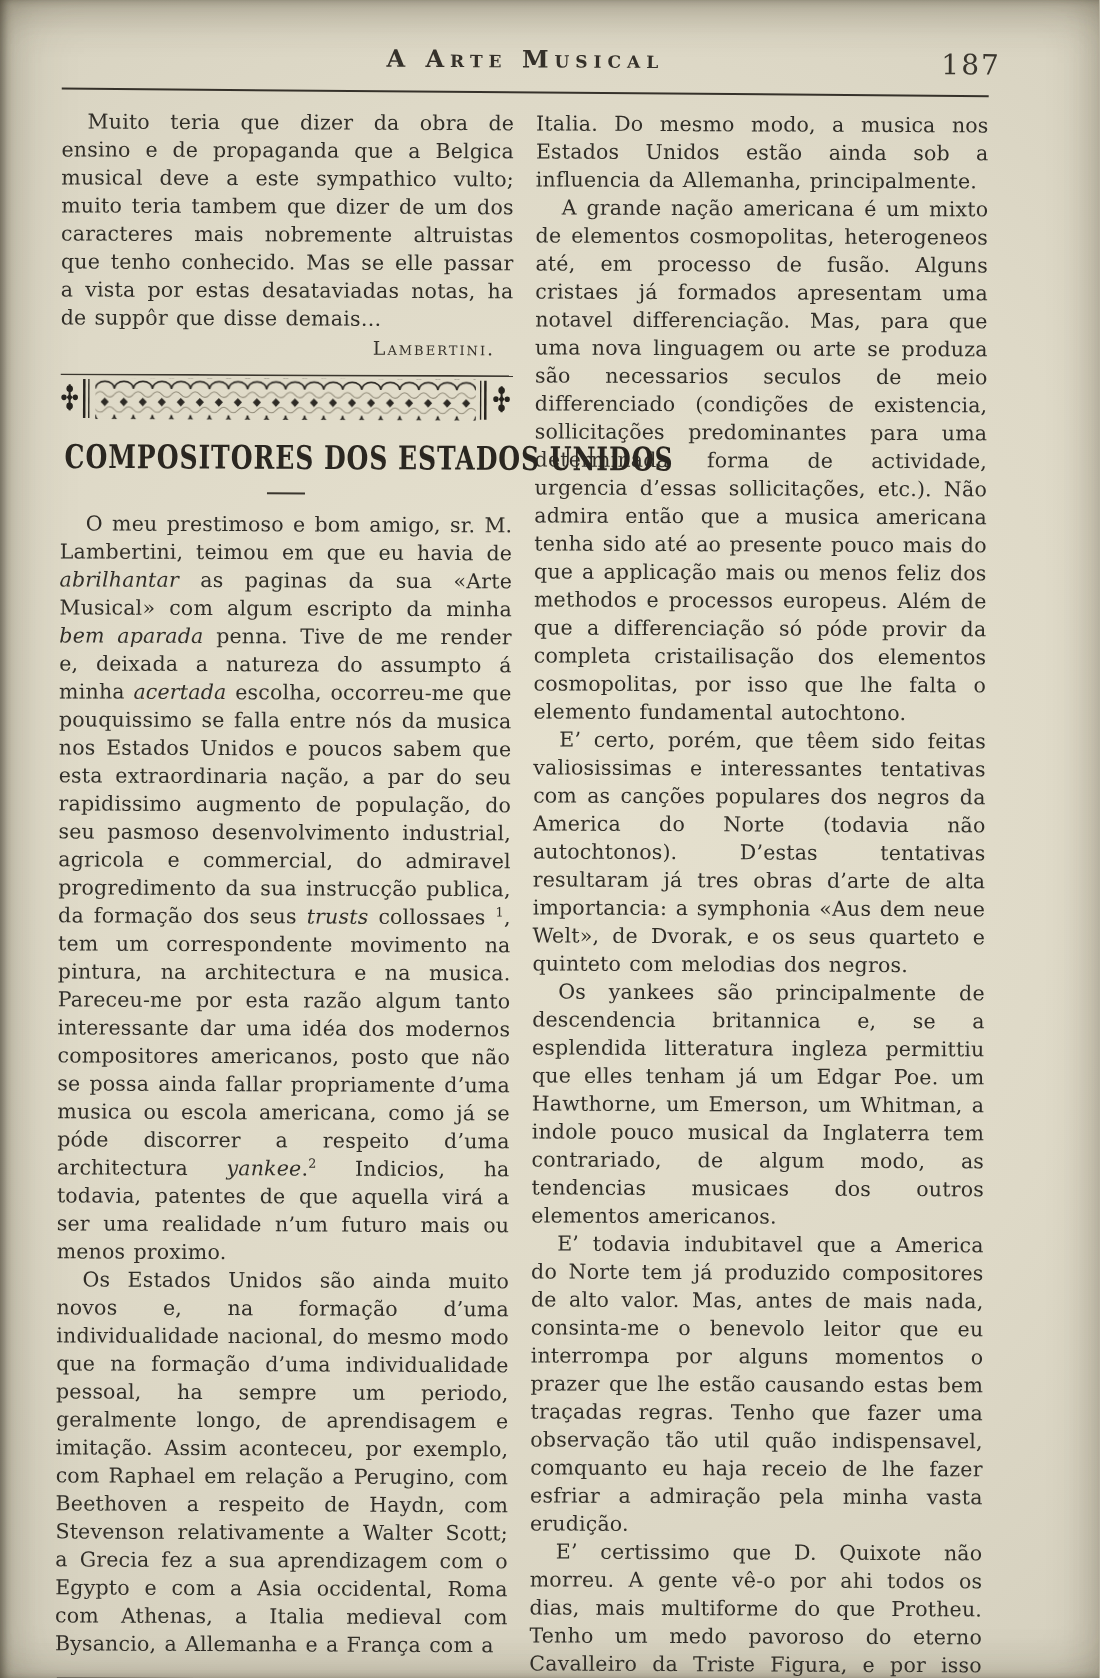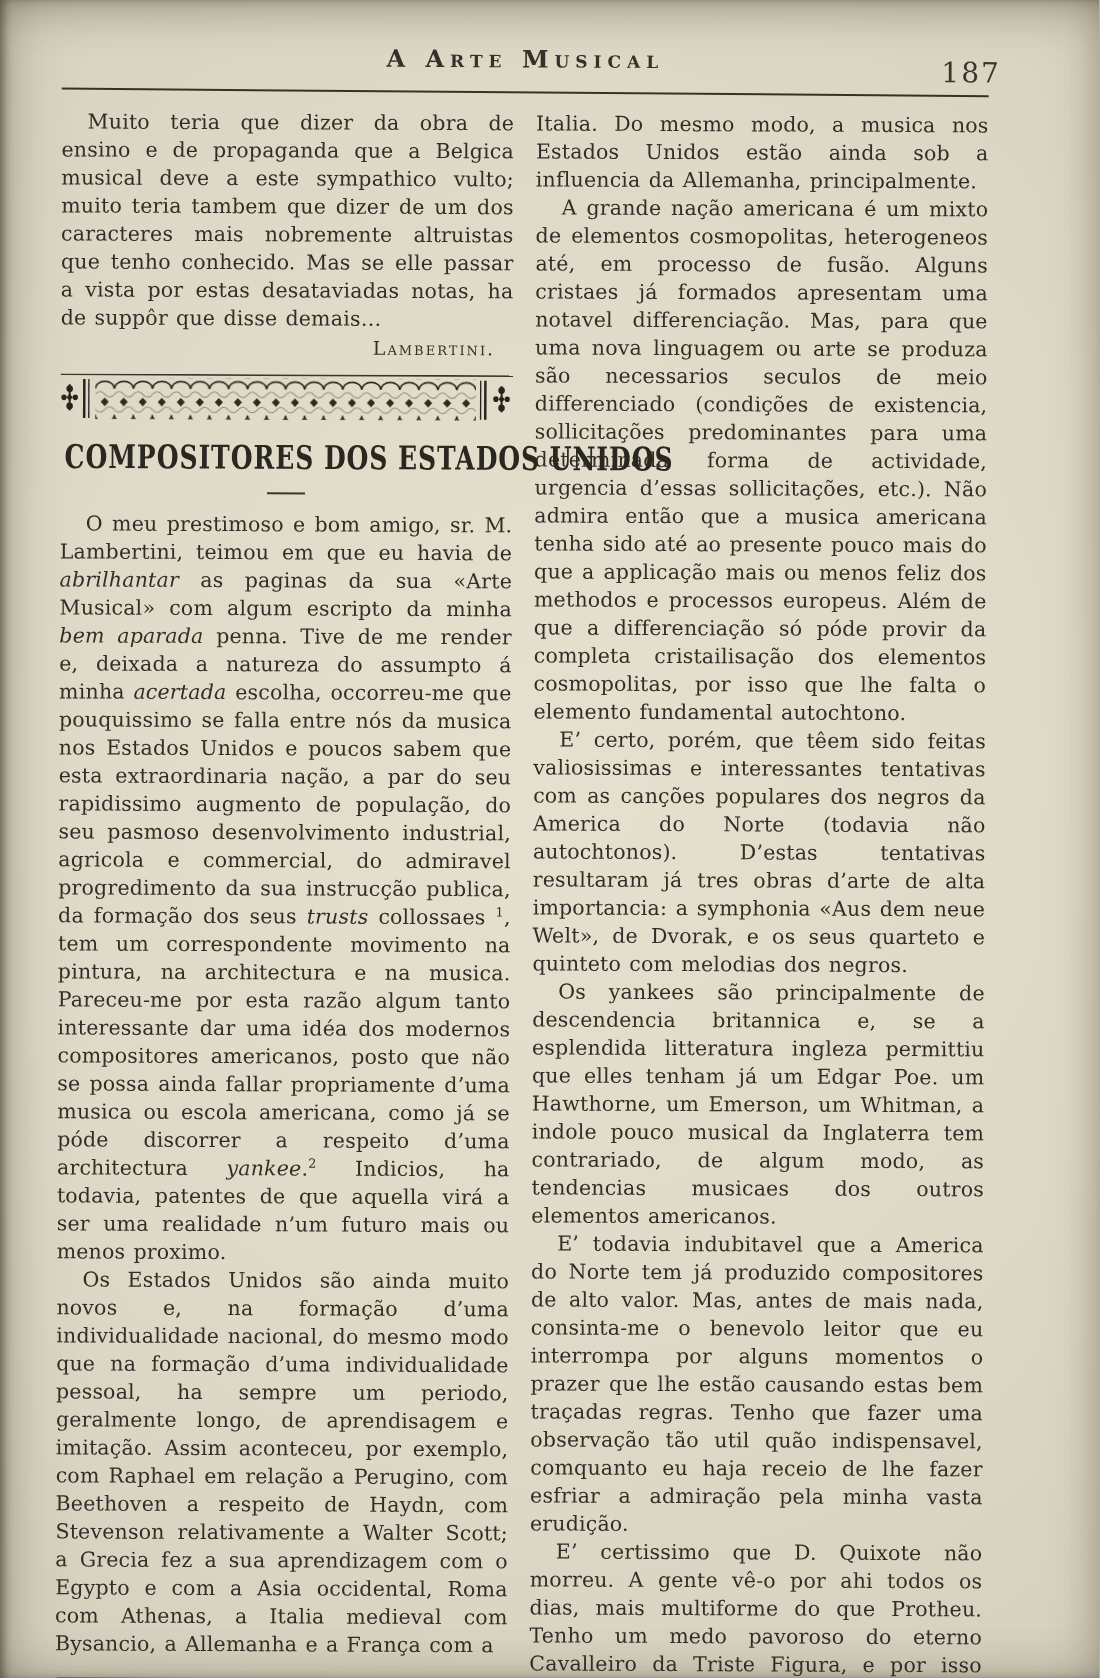--- a/index.html
+++ b/index.html
@@ -21,21 +21,21 @@
       inset 0 -20px 60px -34px rgba(70,62,42,.25);
   }
   .tilt{transform:rotate(.25deg);transform-origin:40% 0;}
   
   .hdr{position:relative;height:52px;}
   .hdr-title{
     text-align:center;font-variant:small-caps;letter-spacing:6px;
     font-size:24px;font-weight:600;color:#35312a;padding-top:14px;
   }
   .hdr-page{
-    position:absolute;right:-12px;top:24px;font-size:28px;color:#3a362e;letter-spacing:2px;
+    position:absolute;right:-12px;top:16px;font-size:28px;color:#3a362e;letter-spacing:2px;
   }
   .hdr-rule{height:2.2px;background:#35312a;margin-top:9px;transform:rotate(.22deg);box-shadow:0 -3px 0 -1.4px rgba(53,49,42,.35);}
   
   .cols{display:flex;gap:22px;margin-top:16px;}
   .col{flex:1;min-width:0;color:#312e28;}
   p.body-para{
     margin:0;font-size:20.5px;line-height:28px;text-align:justify;
     letter-spacing:.2px;word-spacing:1.5px;
   }
   p.body-para.indent{text-indent:26px;}

